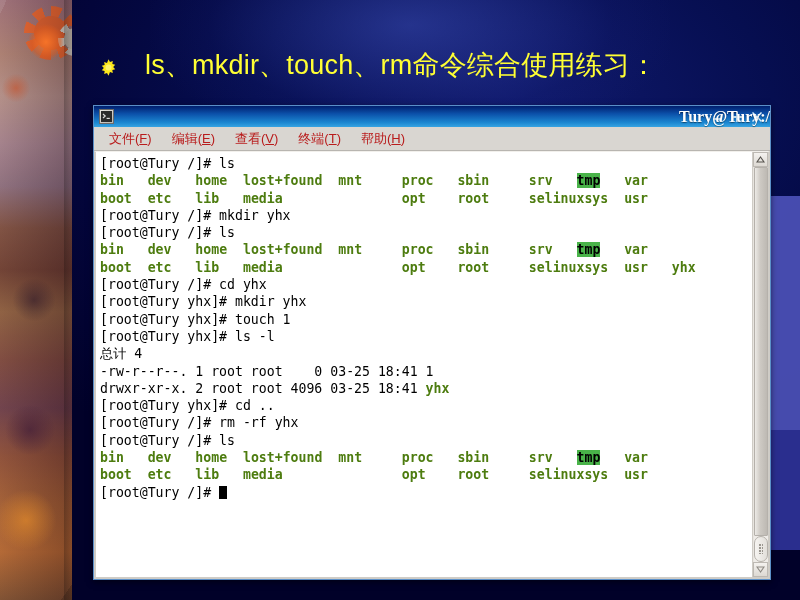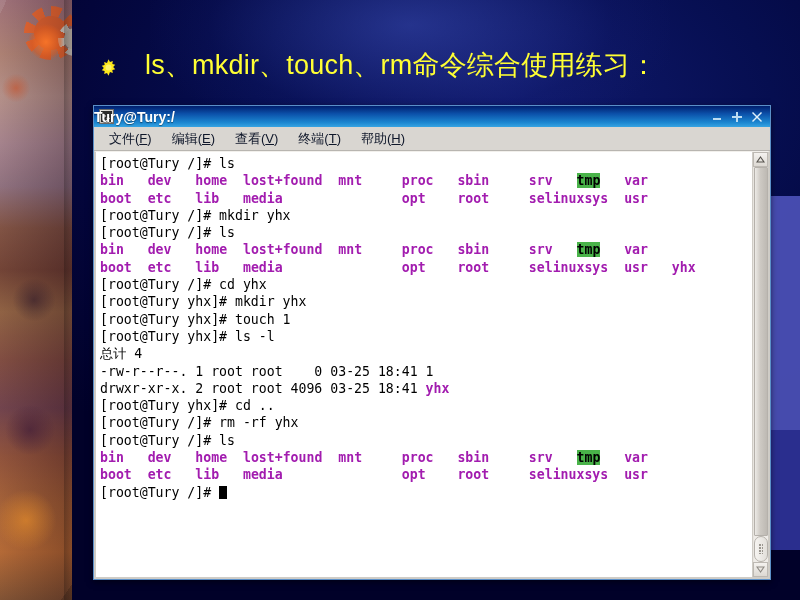--- a/index.html
+++ b/index.html
@@ -169,25 +169,25 @@
     margin-left: 5px;
     background: linear-gradient(145deg,#e9e7e2,#b9b6b0);
     border: 1px solid #6b6b6b;
     display: flex; align-items: center; justify-content: center;
     flex: none;
   }
   .win-icon svg { display:block; }
   .title-label {
     position: absolute;
     left: 0; right: 0;
-    text-align: left;
+    text-align: right;
     color: #ffffff;
-    font-size: 14px;
+    font-size: 16px;
     font-weight: bold;
-    font-family: Liberation Sans, sans-serif;
+    font-family: Liberation Serif, serif;
     text-shadow: 0 1px 1px rgba(0,0,0,.45);
     pointer-events: none;
   }
   .win-btns {
     margin-left: auto;
     display: flex;
     align-items: center;
     height: 100%;
     padding-right: 3px;
   }
@@ -206,21 +206,21 @@
     background: #d9d6d1;
     border-bottom: 1px solid #b8b5b0;
     display: flex;
     align-items: center;
     padding-left: 6px;
     gap: 2px;
   }
   .menu-item {
     padding: 2px 9px;
     font-size: 13px;
-    color: #0f172a;
+    color: #b91c1c;
     font-family: "Liberation Sans", sans-serif;
     white-space: nowrap;
   }
   .menu-item u { text-decoration: underline; }
 
   .term-body {
     position: relative;
     height: calc(100% - 45px);
     background: #ffffff;
     border: 2px solid #cfccc6;
@@ -231,21 +231,21 @@
     flex: 1 1 auto;
     padding: 3px 0 0 4px;
     overflow: hidden;
     font-family: "DejaVu Sans Mono", "Liberation Mono", monospace;
     font-size: 13.2px;
     line-height: 17.3px;
     color: #000000;
     white-space: pre;
   }
   .term-screen .line { height: 17.3px; }
-  .dir  { color: #a21caf; font-weight: bold; }
+  .dir  { color: #4d7c0f; font-weight: bold; }
   .sticky { color: #000000; background: #49b349; font-weight: bold; }
   .cursor {
     display: inline-block;
     width: 8px; height: 13px;
     background: #000;
     vertical-align: -2px;
   }
 
   
   .scrollbar {

